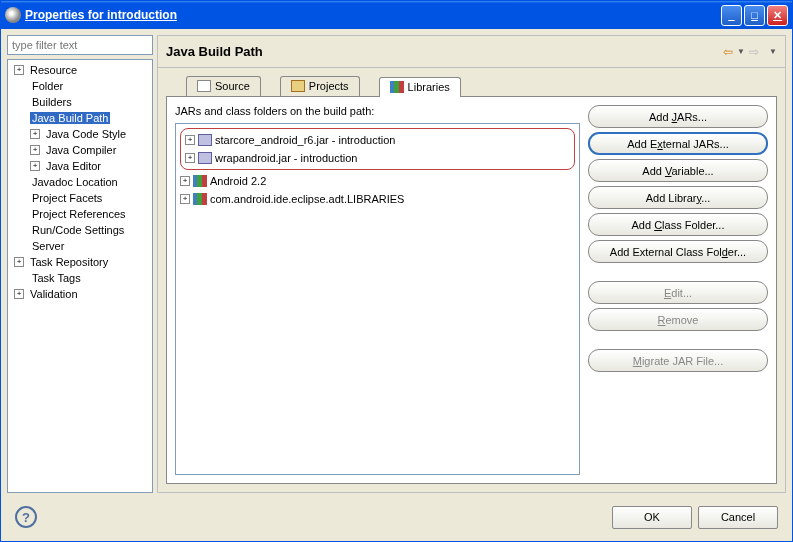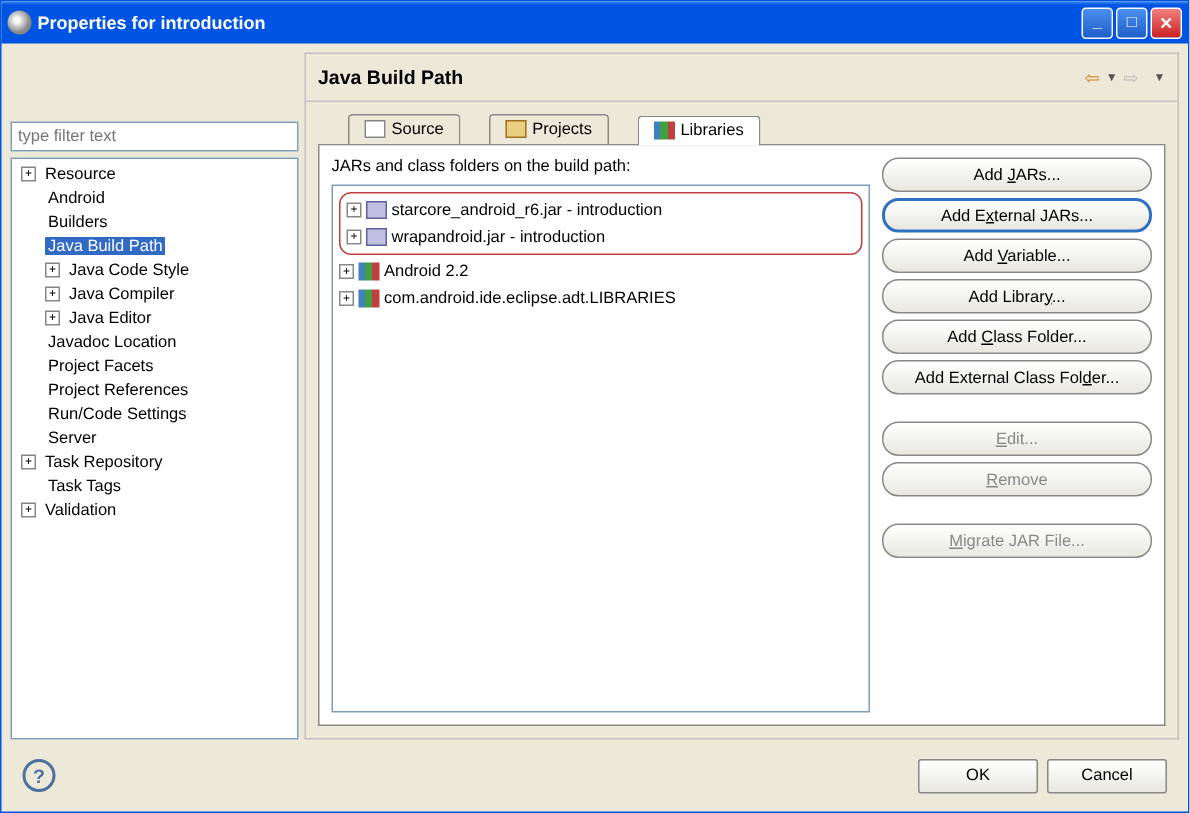--- a/index.html
+++ b/index.html
@@ -1,28 +1,28 @@
 <!DOCTYPE html>
 <html><head>
 <meta charset="utf-8">
 <style>
 * { margin: 0; padding: 0; box-sizing: border-box; font-family: "Microsoft Sans Serif", Tahoma, sans-serif; font-size: 11px; }
 body { background: #ece9d8; }
 .window { width: 793px; height: 542px; background: #ece9d8; border: 1px solid #0054e3; display: flex; flex-direction: column; }
-.titlebar { height: 28px; background: linear-gradient(to bottom, #3c8cf0 0%, #0054e3 8%, #0054e3 92%, #0050d8 100%); display: flex; align-items: center; padding: 0 4px; color: white; }
+.titlebar { height: 28px; background: linear-gradient(to bottom, #3c8cf0 0%, #0054e3 8%, #0054e3 92%, #0050d8 100%); display: flex; align-items: center; padding: 0 4px; color: white; text-decoration: underline; }
 .titlebar-icon { width: 16px; height: 16px; margin-right: 4px; background: radial-gradient(circle at 40% 40%, #fff 10%, #888 60%); border-radius: 50%; }
 .titlebar-text { font-weight: bold; font-size: 12px; flex: 1; }
 .win-buttons { display: flex; gap: 2px; }
 .win-btn { width: 21px; height: 21px; border: 1px solid #fff; border-radius: 3px; display: flex; align-items: center; justify-content: center; color: white; font-weight: bold; cursor: pointer; }
 .win-min { background: linear-gradient(to bottom, #4a8ef0, #1e5fc8); }
 .win-max { background: linear-gradient(to bottom, #4a8ef0, #1e5fc8); }
 .win-close { background: linear-gradient(to bottom, #f08080, #cc2020); }
 .content { flex: 1; display: flex; flex-direction: column; padding: 6px; gap: 6px; }
 .main-area { flex: 1; display: flex; gap: 4px; }
-.left-panel { width: 192px; display: flex; flex-direction: column; margin-top: 46px; }
+.left-panel { width: 146px; display: flex; flex-direction: column; }
 .filter-box { height: 20px; border: 1px solid #7f9db9; background: white; padding: 2px 4px; color: #888; margin-bottom: 4px; }
 .tree { flex: 1; border: 1px solid #7f9db9; background: white; overflow: auto; padding: 2px; }
 .tree-item { display: flex; align-items: center; height: 16px; padding-left: 4px; white-space: nowrap; }
 .tree-item.child { padding-left: 20px; }
 .tree-exp { width: 10px; height: 10px; border: 1px solid #888; display: flex; align-items: center; justify-content: center; font-size: 8px; margin-right: 4px; background: white; line-height: 8px; }
 .tree-item.selected .tree-label { background: #316ac5; color: white; }
 .tree-label { padding: 0 2px; }
 .right-panel { flex: 1; display: flex; flex-direction: column; border: 1px solid #c0c0c0; background: #ece9d8; }
 .right-header { height: 32px; display: flex; align-items: center; justify-content: space-between; padding: 0 8px; border-bottom: 1px solid #c0c0c0; }
 .right-title { font-size: 13px; font-weight: bold; }
@@ -76,21 +76,21 @@
   <div class="content">
     <div class="main-area">
       <div class="left-panel">
         <input class="filter-box" placeholder="type filter text" style="">
         <div class="tree" id="tree">
             <div class="tree-item">
               <span class="tree-exp">+</span>
               <span class="tree-label">Resource</span>
             </div>
             <div class="tree-item child">
-              <span class="tree-label">Android</span>
+              <span class="tree-label">Folder</span>
             </div>
             <div class="tree-item child">
               <span class="tree-label">Builders</span>
             </div>
             <div class="tree-item child selected">
               <span class="tree-label">Java Build Path</span>
             </div>
             <div class="tree-item child">
               <span class="tree-exp">+</span>
               <span class="tree-label">Java Code Style</span>

